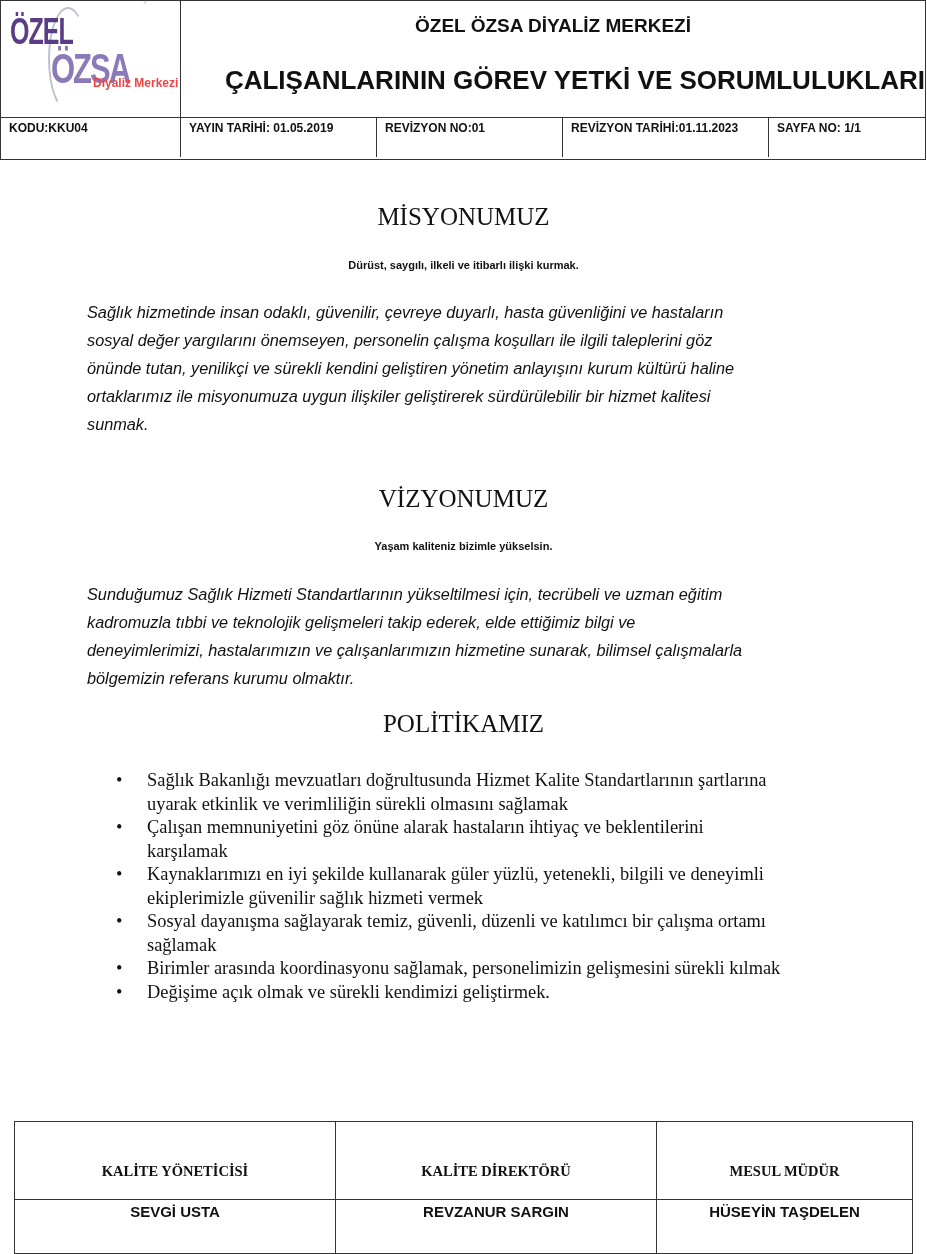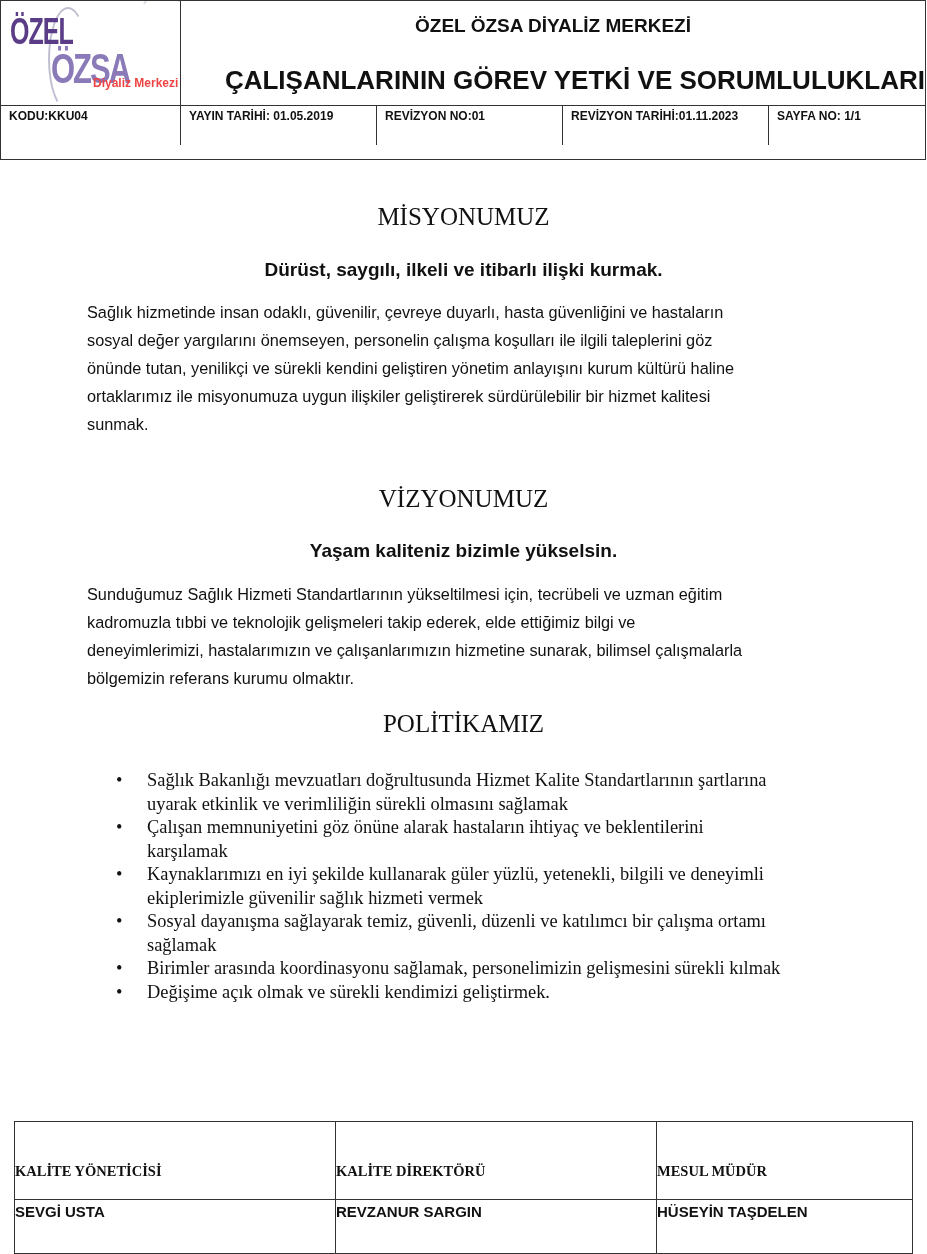--- a/index.html
+++ b/index.html
@@ -4,47 +4,47 @@
 <style>
   html, body { margin: 0; padding: 0; background: #ffffff; }
   body { width: 927px; height: 1254px; position: relative; overflow: hidden; color: #111; }
   .sans { font-family: "Liberation Sans", "DejaVu Sans", sans-serif; }
   .serif { font-family: "Liberation Serif", "DejaVu Serif", serif; }
 
   
   .hdr { position: absolute; left: 0; top: 0; width: 926px; height: 160px; border: 1px solid #333; box-sizing: border-box; }
   .hdr .logo-cell { position: absolute; left: 0; top: 0; width: 180px; height: 120px; border-right: 1px solid #333; box-sizing: border-box; overflow: hidden; }
   .hdr .title-cell { position: absolute; left: 180px; top: 0; right: 0; height: 120px; }
-  .hdr .row2 { position: absolute; left: 0; top: 104px; right: 0; height: 39px; border-top: 1px solid #333; display: flex; }
+  .hdr .row2 { position: absolute; left: 0; top: 116px; right: 0; height: 39px; border-top: 1px solid #333; display: flex; }
   .hdr .row2 .c { box-sizing: border-box; border-right: 1px solid #333; padding: 3px 0 0 8px; font-size: 12px; font-weight: bold; }
   .hdr .row2 .c:last-child { border-right: none; }
   .title1 { position: absolute; left: 0; right: 0; top: 14px; text-align: center; font-size: 19px; font-weight: bold; }
   .title2 { position: absolute; left: 0; right: 0; top: 64px; text-align: right; font-size: 26px; font-weight: bold; }
 
   
   .logo-ozel { position: absolute; left: 9px; top: 10px; font-size: 25px; font-weight: bold; color: #5a3d86; transform: scaleY(1.45); transform-origin: top left; letter-spacing: -1px; }
   .logo-ozsa { position: absolute; left: 50px; top: 44px; font-size: 31px; font-weight: bold; color: #8a7ab8; transform: scaleY(1.35); transform-origin: top left; letter-spacing: -2px; }
   .logo-sub { position: absolute; left: 92px; top: 75px; font-size: 12px; font-weight: bold; color: #ef4444; }
   .logo-arc { position: absolute; left: 47px; top: 6px; width: 36px; height: 100px; border: 2px solid #8c8cae; border-radius: 50%; border-right-color: transparent; border-bottom-color: transparent; opacity: .55; }
   .logo-arc2 { position: absolute; left: 130px; top: -10px; width: 60px; height: 110px; border: 2px solid #c8c8d8; border-radius: 50%; border-left-color: transparent; border-bottom-color: transparent; opacity: .6; }
 
   
   .h { position: absolute; left: 0; width: 927px; text-align: center; font-size: 25px; font-weight: normal; }
-  .sub { position: absolute; left: 0; width: 927px; text-align: center; font-size: 19px; font-weight: bold; }
+  .sub { position: absolute; left: 0; width: 927px; text-align: center; font-size: 11px; font-weight: bold; }
   .para { position: absolute; left: 87px; width: 760px; font-size: 16.3px; line-height: 28px; }
-  .para .ln { display: block; white-space: nowrap; }
+  .para .ln { display: block; white-space: nowrap; font-style: italic; }
 
   .pol { position: absolute; left: 116px; top: 769px; width: 740px; margin: 0; padding: 0; list-style: none; font-size: 18.4px; line-height: 23.5px; }
   .pol li { position: relative; padding-left: 31px; }
   .pol li .bul { position: absolute; left: 0; top: 0; }
   .pol li .ln { display: block; white-space: nowrap; }
 
   
   .sig { position: absolute; left: 14px; top: 1121px; width: 899px; height: 133px; border: 1px solid #333; box-sizing: border-box; display: grid; grid-template-columns: 321px 321px auto; grid-template-rows: 78px auto; }
-  .sig .cell { border-right: 1px solid #333; box-sizing: border-box; }
+  .sig .cell { border-right: 1px solid #333; box-sizing: border-box; text-align: center; }
   .sig .cell.last { border-right: none; }
   .sig .role { padding-top: 41px; font-size: 14.5px; font-weight: bold; border-bottom: 1px solid #333; }
   .sig .name { padding-top: 3px; font-size: 15px; font-weight: bold; }
 </style>
 </head>
 <body>
 
 <div class="hdr">
   <div class="logo-cell">
     <div class="logo-arc"></div>

